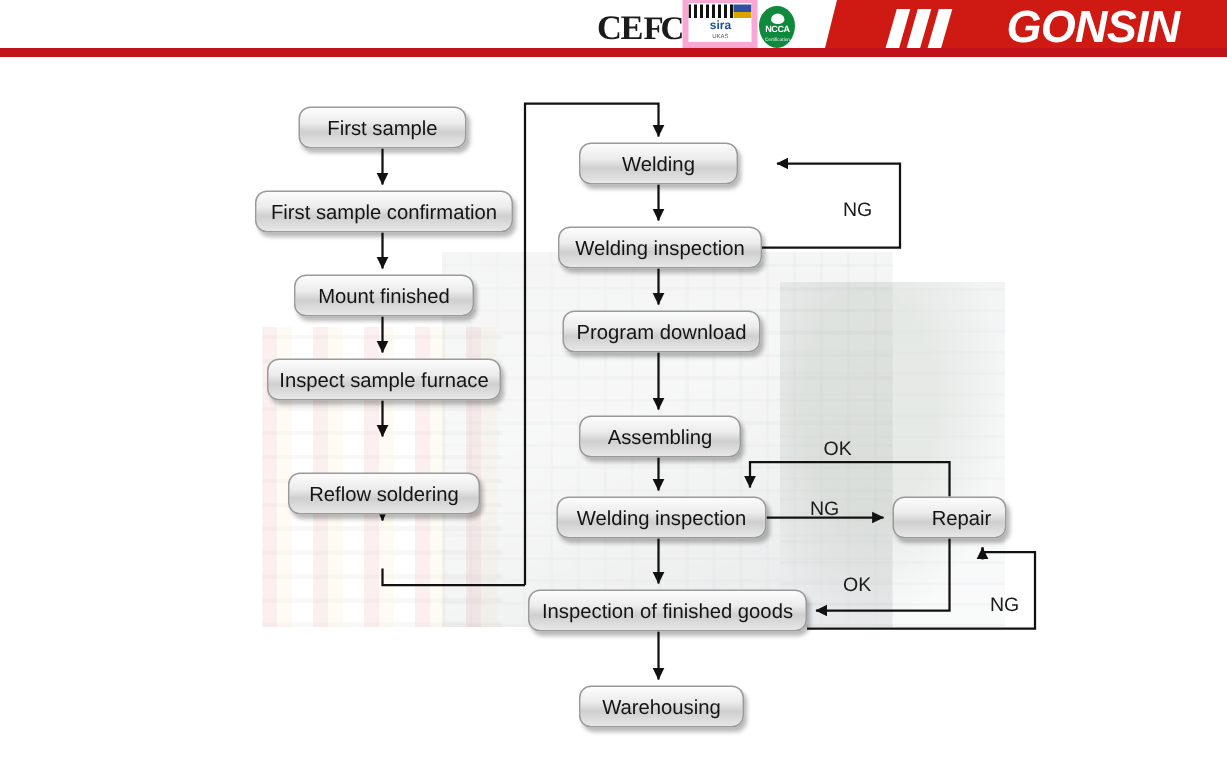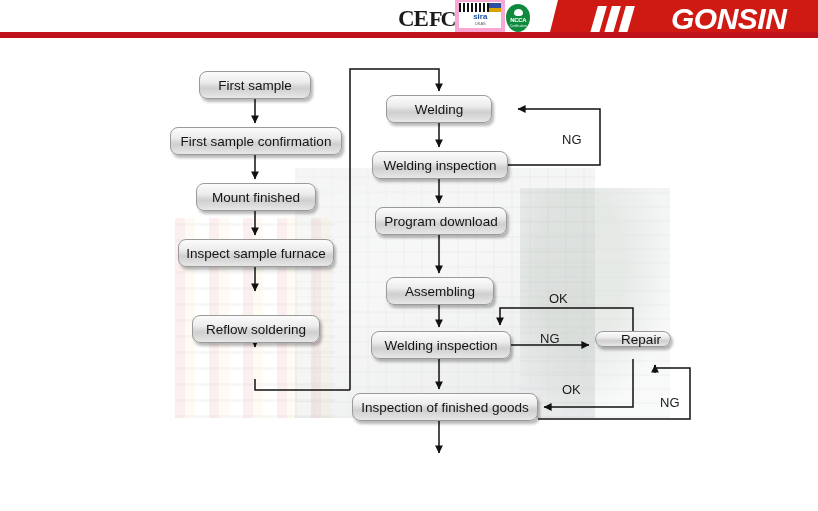--- a/index.html
+++ b/index.html
@@ -234,21 +234,22 @@
   <div class="node" style="left:196px;top:145px;width:120px;height:28px;">Mount finished</div>
   <div class="node" style="left:178px;top:201px;width:156px;height:28px;">Inspect sample furnace</div>
   <div class="node" style="left:192px;top:257px;width:128px;height:28px;margin-top:20px;">Reflow soldering</div>
 
   <div class="node" style="left:386px;top:57px;width:106px;height:28px;">Welding</div>
   <div class="node" style="left:372px;top:113px;width:136px;height:28px;">Welding inspection</div>
   <div class="node" style="left:375px;top:169px;width:132px;height:28px;">Program download</div>
   <div class="node" style="left:386px;top:239px;width:108px;height:28px;">Assembling</div>
   <div class="node" style="left:371px;top:293px;width:140px;height:28px;">Welding inspection</div>
   <div class="node" style="left:352px;top:355px;width:186px;height:28px;">Inspection of finished goods</div>
-  <div class="node" style="left:595px;top:293px;width:76px;height:16px;padding-left:16px;">Repair</div>
+  <div class="node" style="left:386px;top:419px;width:110px;height:28px;">Warehousing</div>
+  <div class="node" style="left:595px;top:293px;width:76px;height:28px;padding-left:16px;">Repair</div>
 
   <div class="edge-label" style="left:562px;top:95px;">NG</div>
   <div class="edge-label" style="left:549px;top:254px;">OK</div>
   <div class="edge-label" style="left:540px;top:294px;">NG</div>
   <div class="edge-label" style="left:562px;top:345px;">OK</div>
   <div class="edge-label" style="left:660px;top:358px;">NG</div>
 
 </div>
 
 </body></html>

